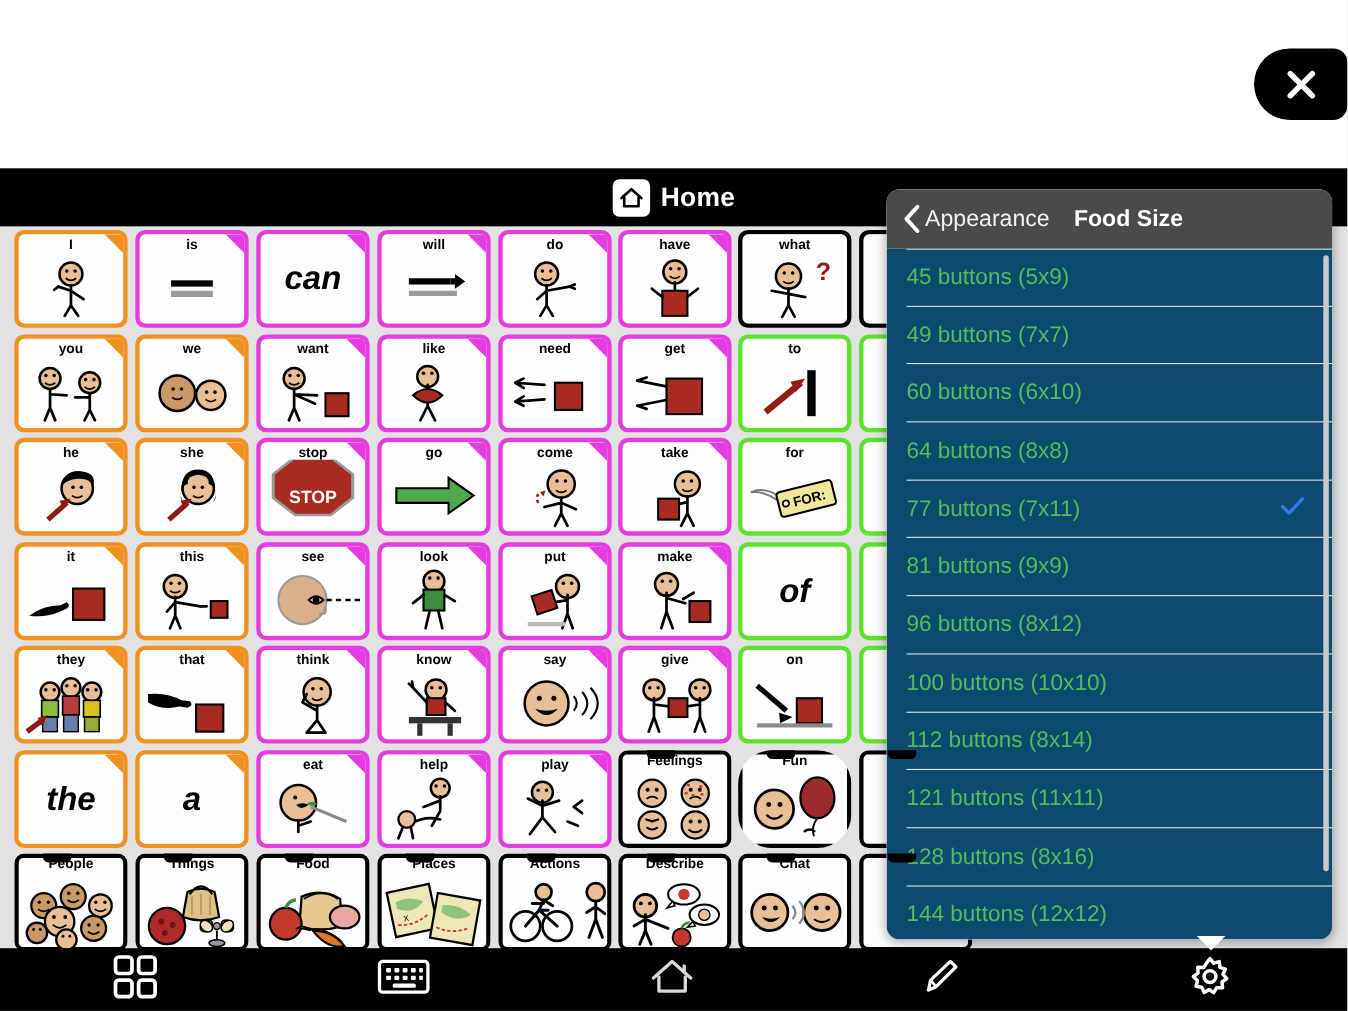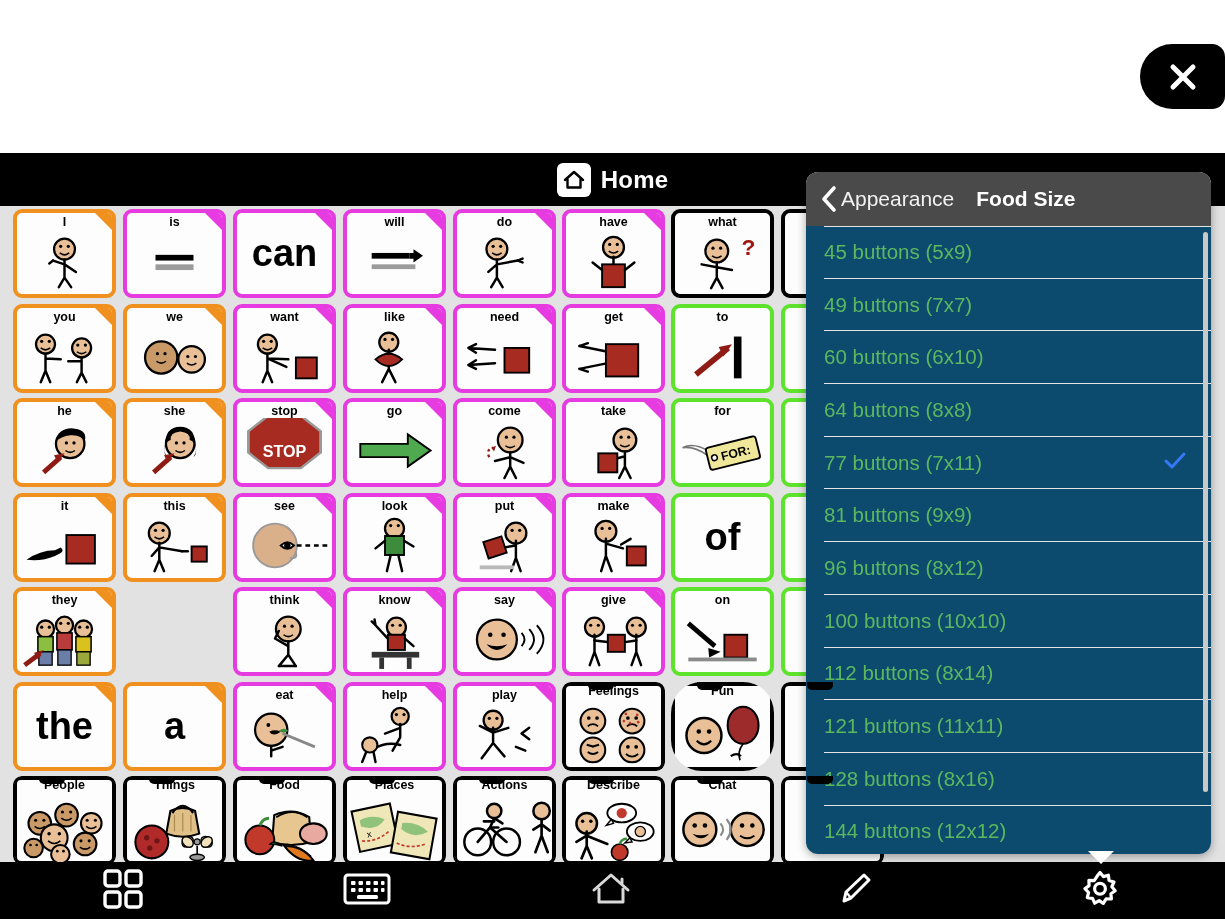--- a/index.html
+++ b/index.html
@@ -35,21 +35,21 @@
     background:#f4f4f4;border-radius:9px;overflow:hidden;
   }
   .btn-inner{
     position:absolute;inset:0;background:#fdfdfd;border-radius:6px;
     display:flex;flex-direction:column;align-items:center;
   }
   .cell-label{
     font-size:12.5px;font-weight:bold;color:#000;margin-top:3px;line-height:13px;
     text-align:center;white-space:nowrap;z-index:3;position:relative;
   }
-  .cell-label.big{font-size:38px;margin-top:0;}
+  .cell-label.big{font-size:30px;margin-top:0;font-style:italic;}
   .cell.bigcenter .btn-inner{justify-content:center;}
   .art{position:relative;flex:1;width:100%;}
   
   .fold{position:absolute;right:0;top:0;width:0;height:0;z-index:2;}
   
   .folder .btn-inner{background:transparent;}
   .folder-body{
     position:absolute;left:0;top:0;width:100%;height:100%;
     background:#fdfdfd;border:4px solid #000;border-radius:8px;box-sizing:border-box;
   }
@@ -516,20 +516,30 @@
             <circle cx="66" cy="18" r="1.7" fill="#000"></circle>
             <circle cx="74" cy="18" r="1.7" fill="#000"></circle>
             <rect x="22" y="28" width="16" height="16" fill="#8CBF3F" stroke="#000" stroke-width="1.6"></rect>
             <rect x="42" y="24" width="16" height="18" fill="#B83C3C" stroke="#000" stroke-width="1.6"></rect>
             <rect x="62" y="28" width="16" height="16" fill="#D9C21E" stroke="#000" stroke-width="1.6"></rect>
             <rect x="23" y="44" width="14" height="14" fill="#6B7EA8" stroke="#000" stroke-width="1.4"></rect>
             <rect x="43" y="42" width="14" height="16" fill="#6B7EA8" stroke="#000" stroke-width="1.4"></rect>
             <rect x="63" y="44" width="14" height="14" fill="#9AA83C" stroke="#000" stroke-width="1.4"></rect>
             <path d="M8 58 L24 46" stroke="#8E1B14" stroke-width="5"></path>
             <path d="M28 42 l-10 3 4 7z" fill="#8E1B14"></path>
+          </svg></div>
+      </div>
+    </div>
+    <div class="cell" style="left: 123px; top: 381px; border: 4px solid rgb(240, 144, 30);">
+      <div class="btn-inner">
+        <div class="fold" style="border-top:17px solid #F0901E;border-left:17px solid transparent;"></div>
+        <div class="cell-label">that</div>
+        <div class="art"><svg viewBox="0 0 100 62" width="100%" height="100%" preserveAspectRatio="xMidYMid meet">
+            <path d="M8 22 q18 -2 32 6 l8 1 q4 4 -2 6 l-8 -1 q-16 4 -30 -4z" fill="#000"></path>
+            <rect x="54" y="32" width="26" height="26" fill="#A82B22" stroke="#000" stroke-width="2"></rect>
           </svg></div>
       </div>
     </div>
     <div class="cell" style="left: 233px; top: 381px; border: 4px solid rgb(230, 59, 224);">
       <div class="btn-inner">
         <div class="fold" style="border-top:17px solid #E63BE0;border-left:17px solid transparent;"></div>
         <div class="cell-label">think</div>
         <div class="art"><svg viewBox="0 0 100 62" width="100%" height="100%" preserveAspectRatio="xMidYMid meet">
             <circle cx="54" cy="20" r="13" fill="#E8BF96" stroke="#000" stroke-width="2.4"></circle>
             <circle cx="50" cy="17" r="1.7" fill="#000"></circle>

